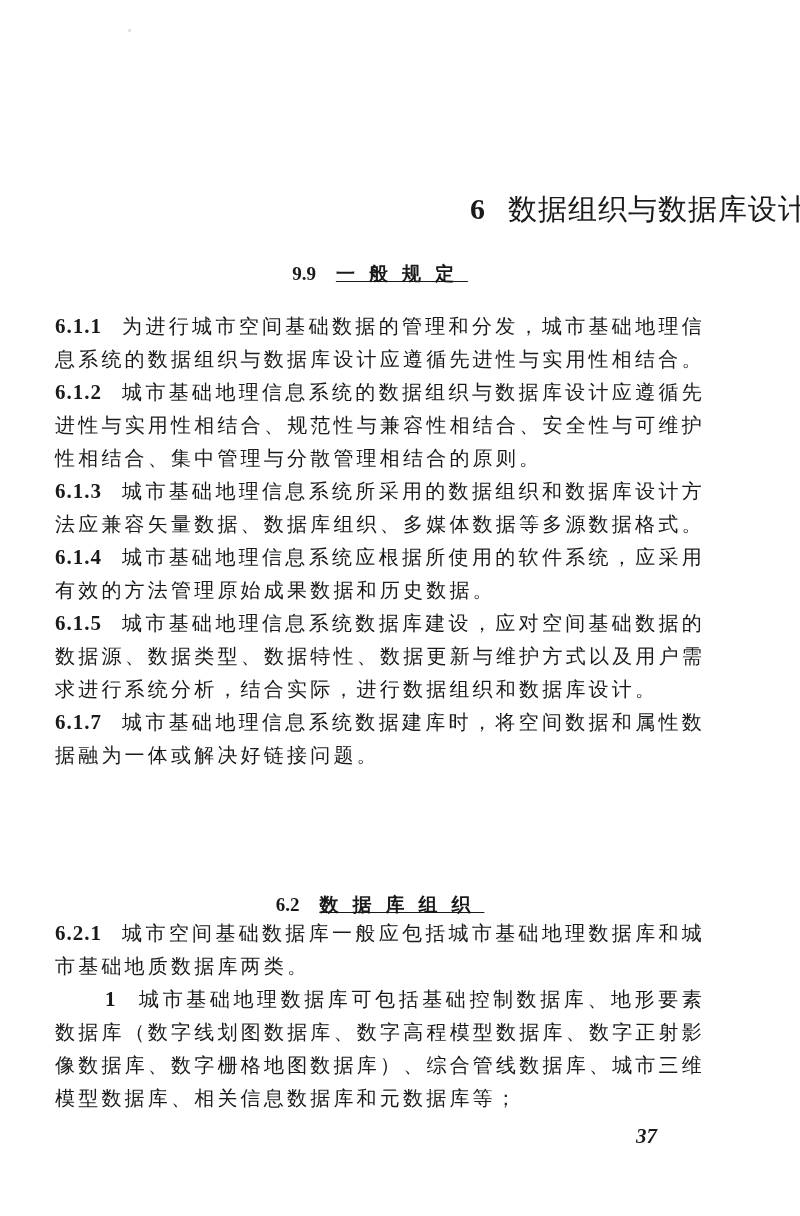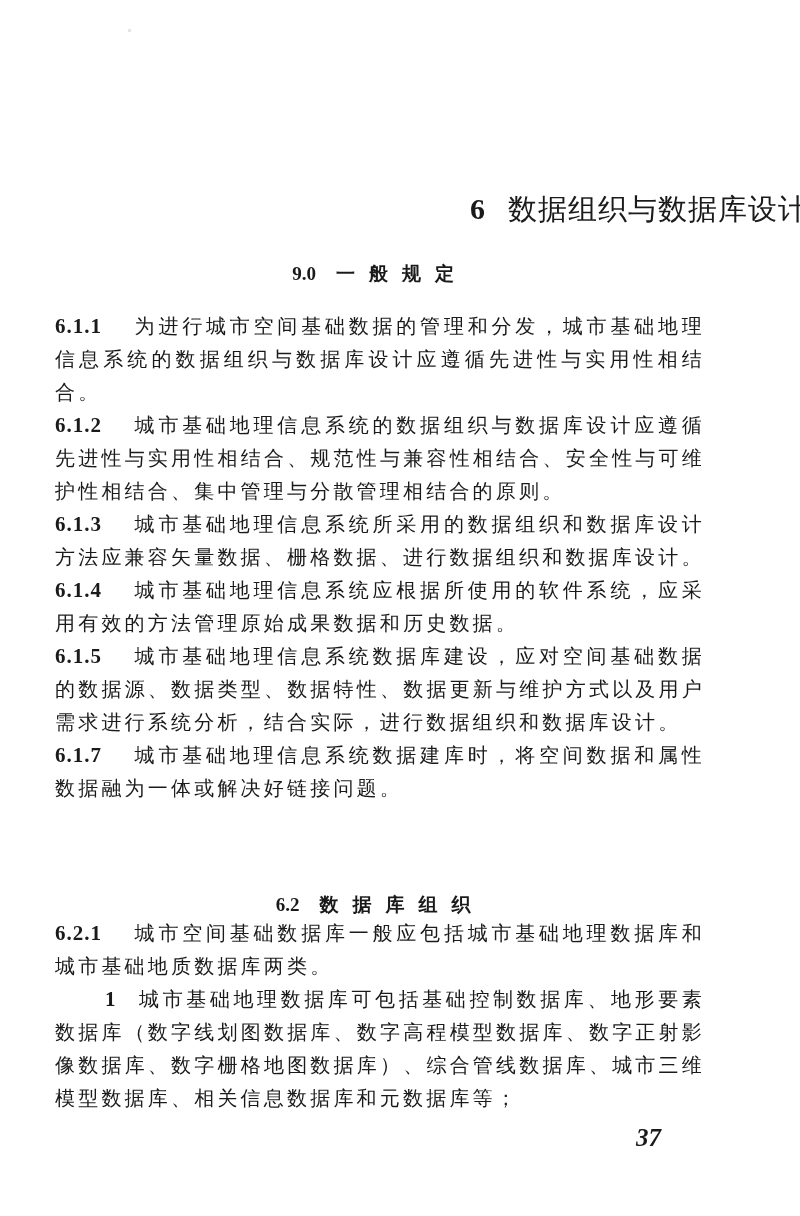--- a/index.html
+++ b/index.html
@@ -7,49 +7,49 @@
          font-family: "DejaVu Serif", "Liberation Serif", serif; color: #1a1a1a; }
   .page { position: absolute; left: 0; top: 0; width: 800px; height: 1216px; }
   .speck { position: absolute; left: 128px; top: 29px; width: 3px; height: 3px; background: #e4e4e4; }
   .chapter-title { position: absolute; left: 8px; width: 800px; top: 190px; text-align: right;
                    font-size: 29px; letter-spacing: 1px; }
   .chapter-title .num { font-family: "Liberation Serif", serif; font-weight: bold; margin-right: 22px; font-size: 30px; }
   .chapter-title .txt { font-family: "DejaVu Sans", sans-serif; font-weight: normal; }
   .section-head { position: absolute; left: 0; width: 760px; text-align: center;
                   font-size: 19px; font-weight: bold; }
   .section-head .num { font-family: "Liberation Serif", serif; margin-right: 20px; }
-  .section-head .txt { font-family: "DejaVu Sans", sans-serif; letter-spacing: 14px; }
+  .section-head .txt { font-family: "DejaVu Sans", sans-serif; letter-spacing: 14px; text-decoration: underline; }
   .body-text { position: absolute; left: 55px; width: 650px; font-size: 20px; line-height: 33px;
                font-family: "DejaVu Sans", sans-serif; letter-spacing: 3.2px; text-align: justify; }
   .clause { margin: 0; }
   .clause .cnum { font-family: "Liberation Serif", serif; font-weight: bold; font-size: 21px;
-                  letter-spacing: 1px; margin-right: 32px; }
+                  letter-spacing: 1px; margin-right: 20px; }
   .item { margin: 0; text-indent: 50px; }
   .item .inum { font-family: "Liberation Serif", serif; font-weight: bold; font-size: 21px; margin-right: 20px; }
   .page-number { position: absolute; left: 636px; top: 1124px; font-family: "Liberation Serif", serif;
-                 font-style: italic; font-weight: bold; font-size: 25px; }
+                 font-style: italic; font-weight: bold; font-size: 21px; }
 </style>
 </head>
 <body>
 
 <div class="page">
   <div class="speck"></div>
 
   <div class="chapter-title">
     <span class="num">6</span><span class="txt">数据组织与数据库设计</span>
   </div>
 
   <div class="section-head" style="top:261px;">
-    <span class="num">9.0</span><span class="txt">一般规定</span>
+    <span class="num">9.9</span><span class="txt">一般规定</span>
   </div>
 
   <div class="body-text" style="top:310px;">
     <p class="clause"><span class="cnum">6.1.1</span><span>为进行城市空间基础数据的管理和分发，城市基础地理信息系统的数据组织与数据库设计应遵循先进性与实用性相结合。</span></p>
     <p class="clause"><span class="cnum">6.1.2</span><span>城市基础地理信息系统的数据组织与数据库设计应遵循先进性与实用性相结合、规范性与兼容性相结合、安全性与可维护性相结合、集中管理与分散管理相结合的原则。</span></p>
-    <p class="clause"><span class="cnum">6.1.3</span><span>城市基础地理信息系统所采用的数据组织和数据库设计方法应兼容矢量数据、栅格数据、进行数据组织和数据库设计。</span></p>
+    <p class="clause"><span class="cnum">6.1.3</span><span>城市基础地理信息系统所采用的数据组织和数据库设计方法应兼容矢量数据、数据库组织、多媒体数据等多源数据格式。</span></p>
     <p class="clause"><span class="cnum">6.1.4</span><span>城市基础地理信息系统应根据所使用的软件系统，应采用有效的方法管理原始成果数据和历史数据。</span></p>
     <p class="clause"><span class="cnum">6.1.5</span><span>城市基础地理信息系统数据库建设，应对空间基础数据的数据源、数据类型、数据特性、数据更新与维护方式以及用户需求进行系统分析，结合实际，进行数据组织和数据库设计。</span></p>
     <p class="clause"><span class="cnum">6.1.7</span><span>城市基础地理信息系统数据建库时，将空间数据和属性数据融为一体或解决好链接问题。</span></p>
   </div>
 
   <div class="section-head" style="top:892px;">
     <span class="num">6.2</span><span class="txt">数据库组织</span>
   </div>
 
   <div class="body-text" style="top:917px;">

